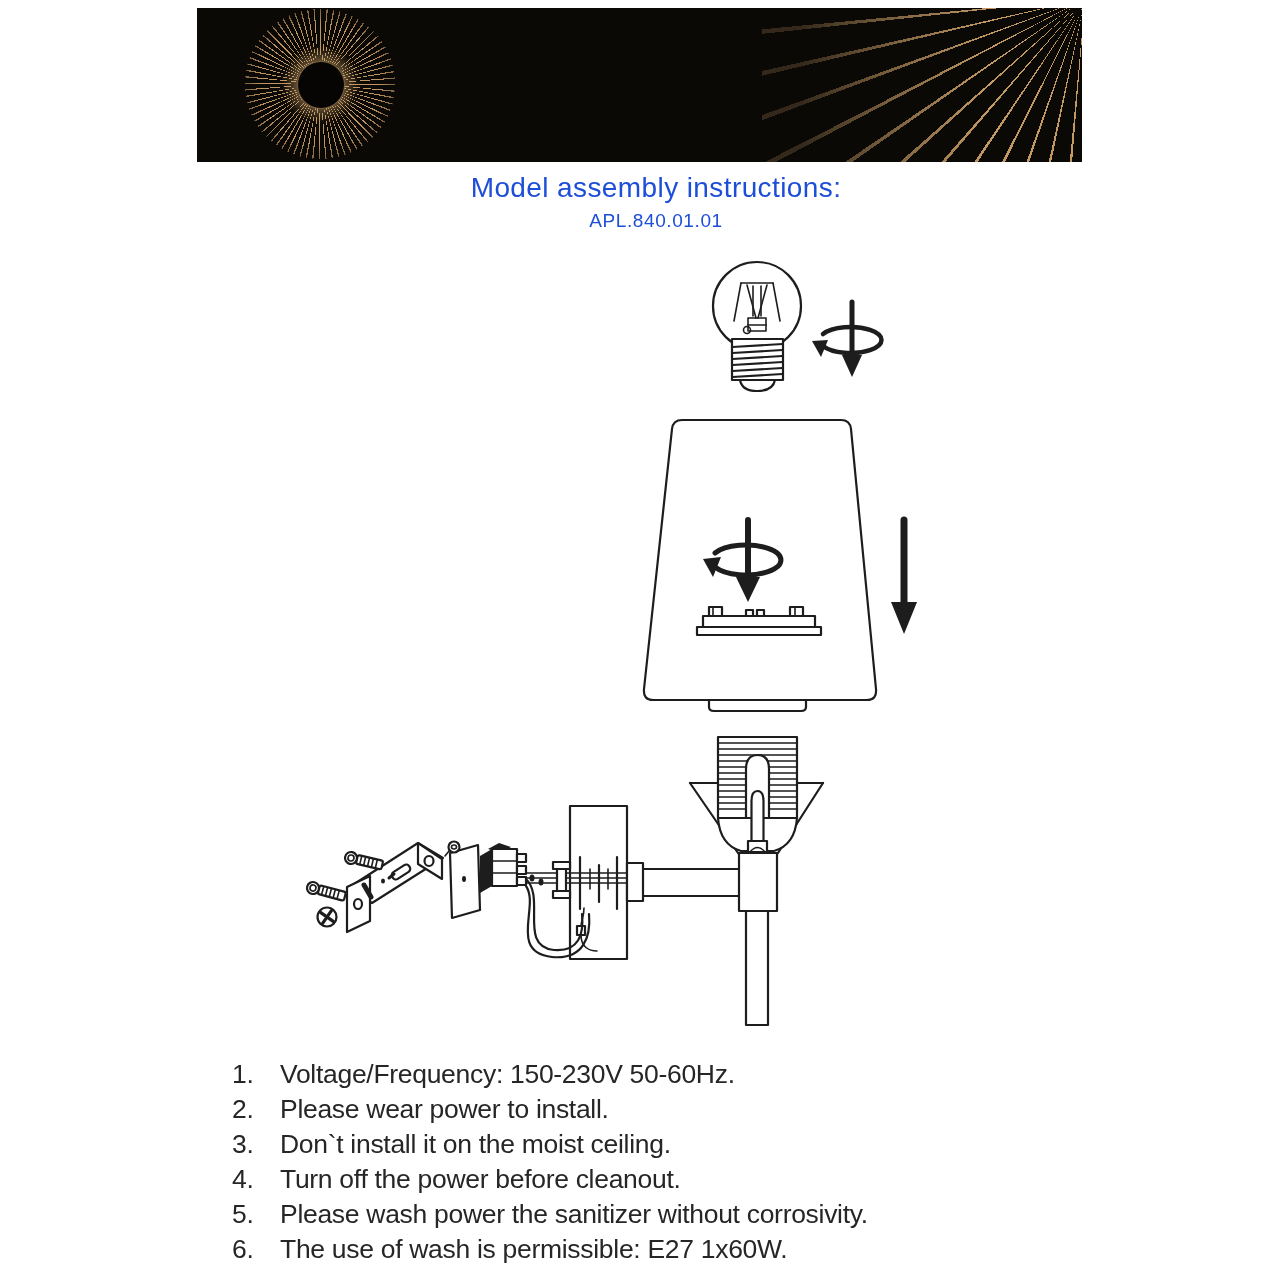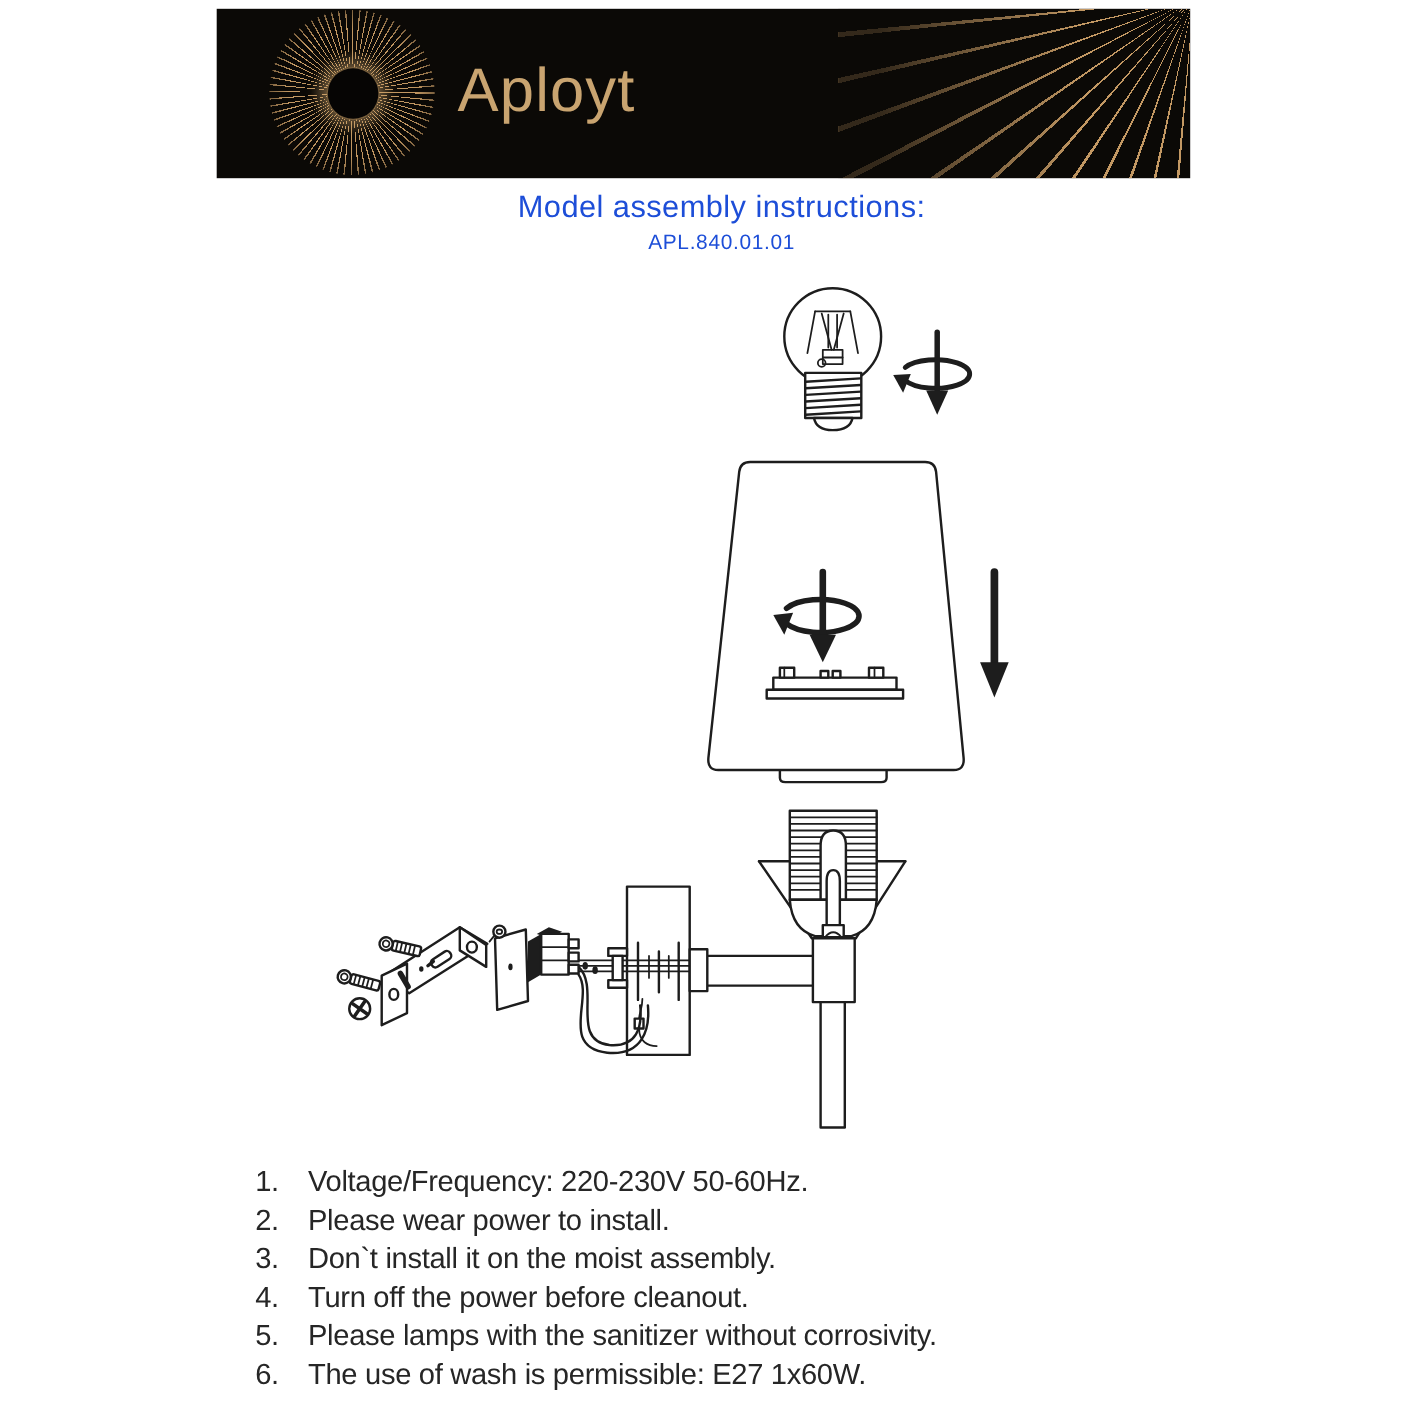--- a/index.html
+++ b/index.html
@@ -63,21 +63,20 @@
   .inst-row .num{width:48px;flex:none;}
   .inst-row .txt{flex:1;}
 </style>
 </head>
 <body>
 
 <div class="banner">
   <div class="sunburst"></div>
   <div class="sunburst-fade"></div>
   <div class="sunburst-core"></div>
-  <div class="brand-name">Aployt</div>
   <div class="corner-rays"></div>
   <div class="corner-rays-dim"></div>
 </div>
 
 <div class="page-title">
   <div class="l1">Model assembly instructions:</div>
   <div class="l2">APL.840.01.01</div>
 </div>
 
 <svg class="diagram-svg" viewBox="0 0 1280 1280">
@@ -218,35 +217,35 @@
 
   <g>
     <rect class="fw" x="739" y="853" width="38" height="58"></rect>
     <rect class="fw" x="746" y="911" width="22" height="114"></rect>
   </g>
 </svg>
 
 <div class="instructions">
   <div class="inst-row">
     <span class="num">1.</span>
-    <span class="txt">Voltage/Frequency: 220-230V 50-60Hz.</span>
+    <span class="txt">Voltage/Frequency: 150-230V 50-60Hz.</span>
   </div>
   <div class="inst-row">
     <span class="num">2.</span>
     <span class="txt">Please wear power to install.</span>
   </div>
   <div class="inst-row">
     <span class="num">3.</span>
-    <span class="txt">Don`t install it on the moist assembly.</span>
+    <span class="txt">Don`t install it on the moist ceiling.</span>
   </div>
   <div class="inst-row">
     <span class="num">4.</span>
     <span class="txt">Turn off the power before cleanout.</span>
   </div>
   <div class="inst-row">
     <span class="num">5.</span>
-    <span class="txt">Please lamps with the sanitizer without corrosivity.</span>
+    <span class="txt">Please wash power the sanitizer without corrosivity.</span>
   </div>
   <div class="inst-row">
     <span class="num">6.</span>
     <span class="txt">The use of wash is permissible: E27 1x60W.</span>
   </div>
 </div>
 
 </body></html>

